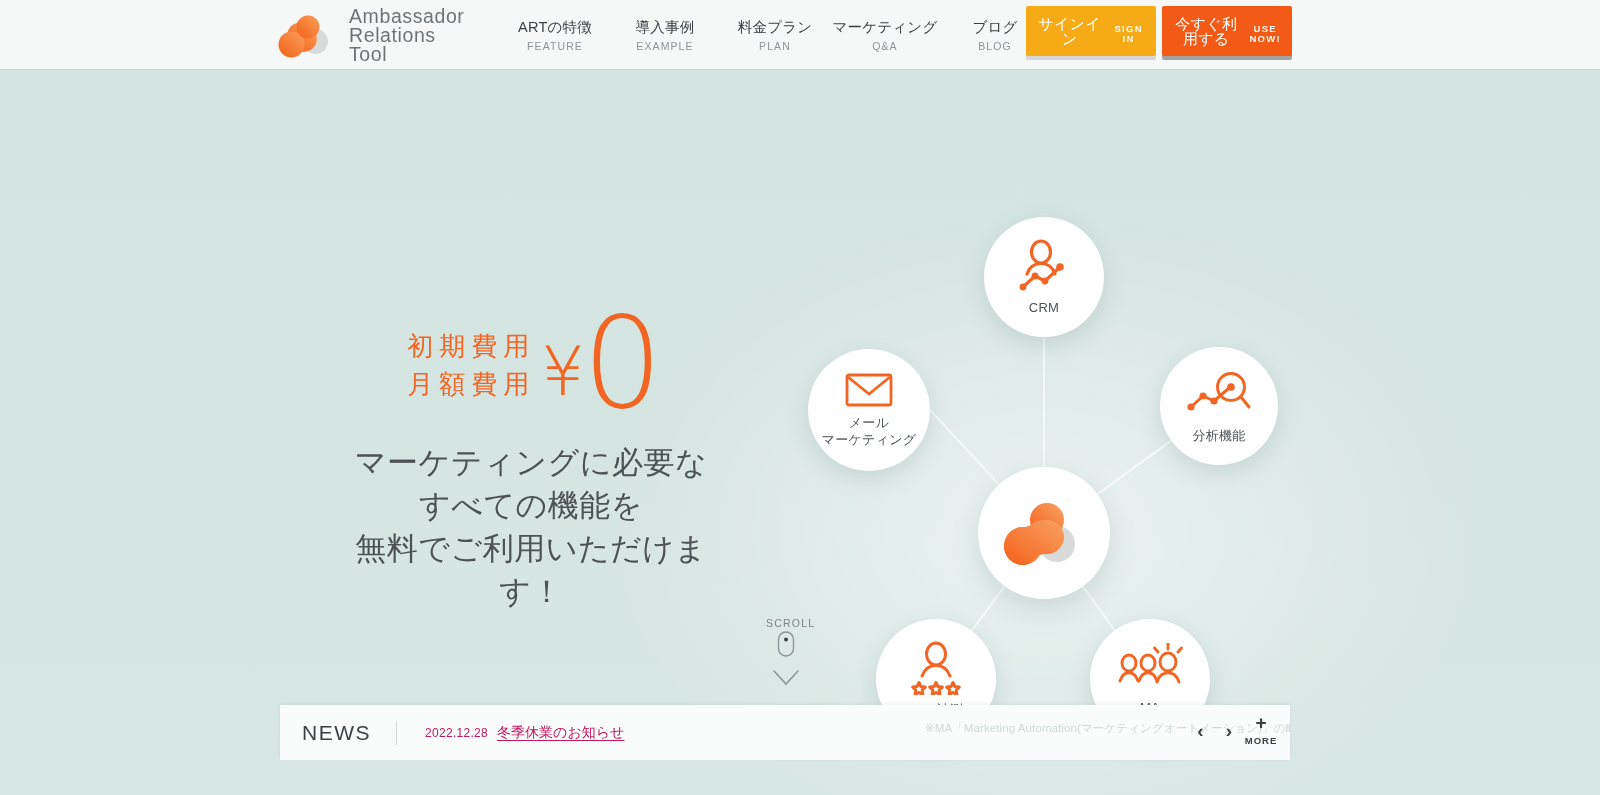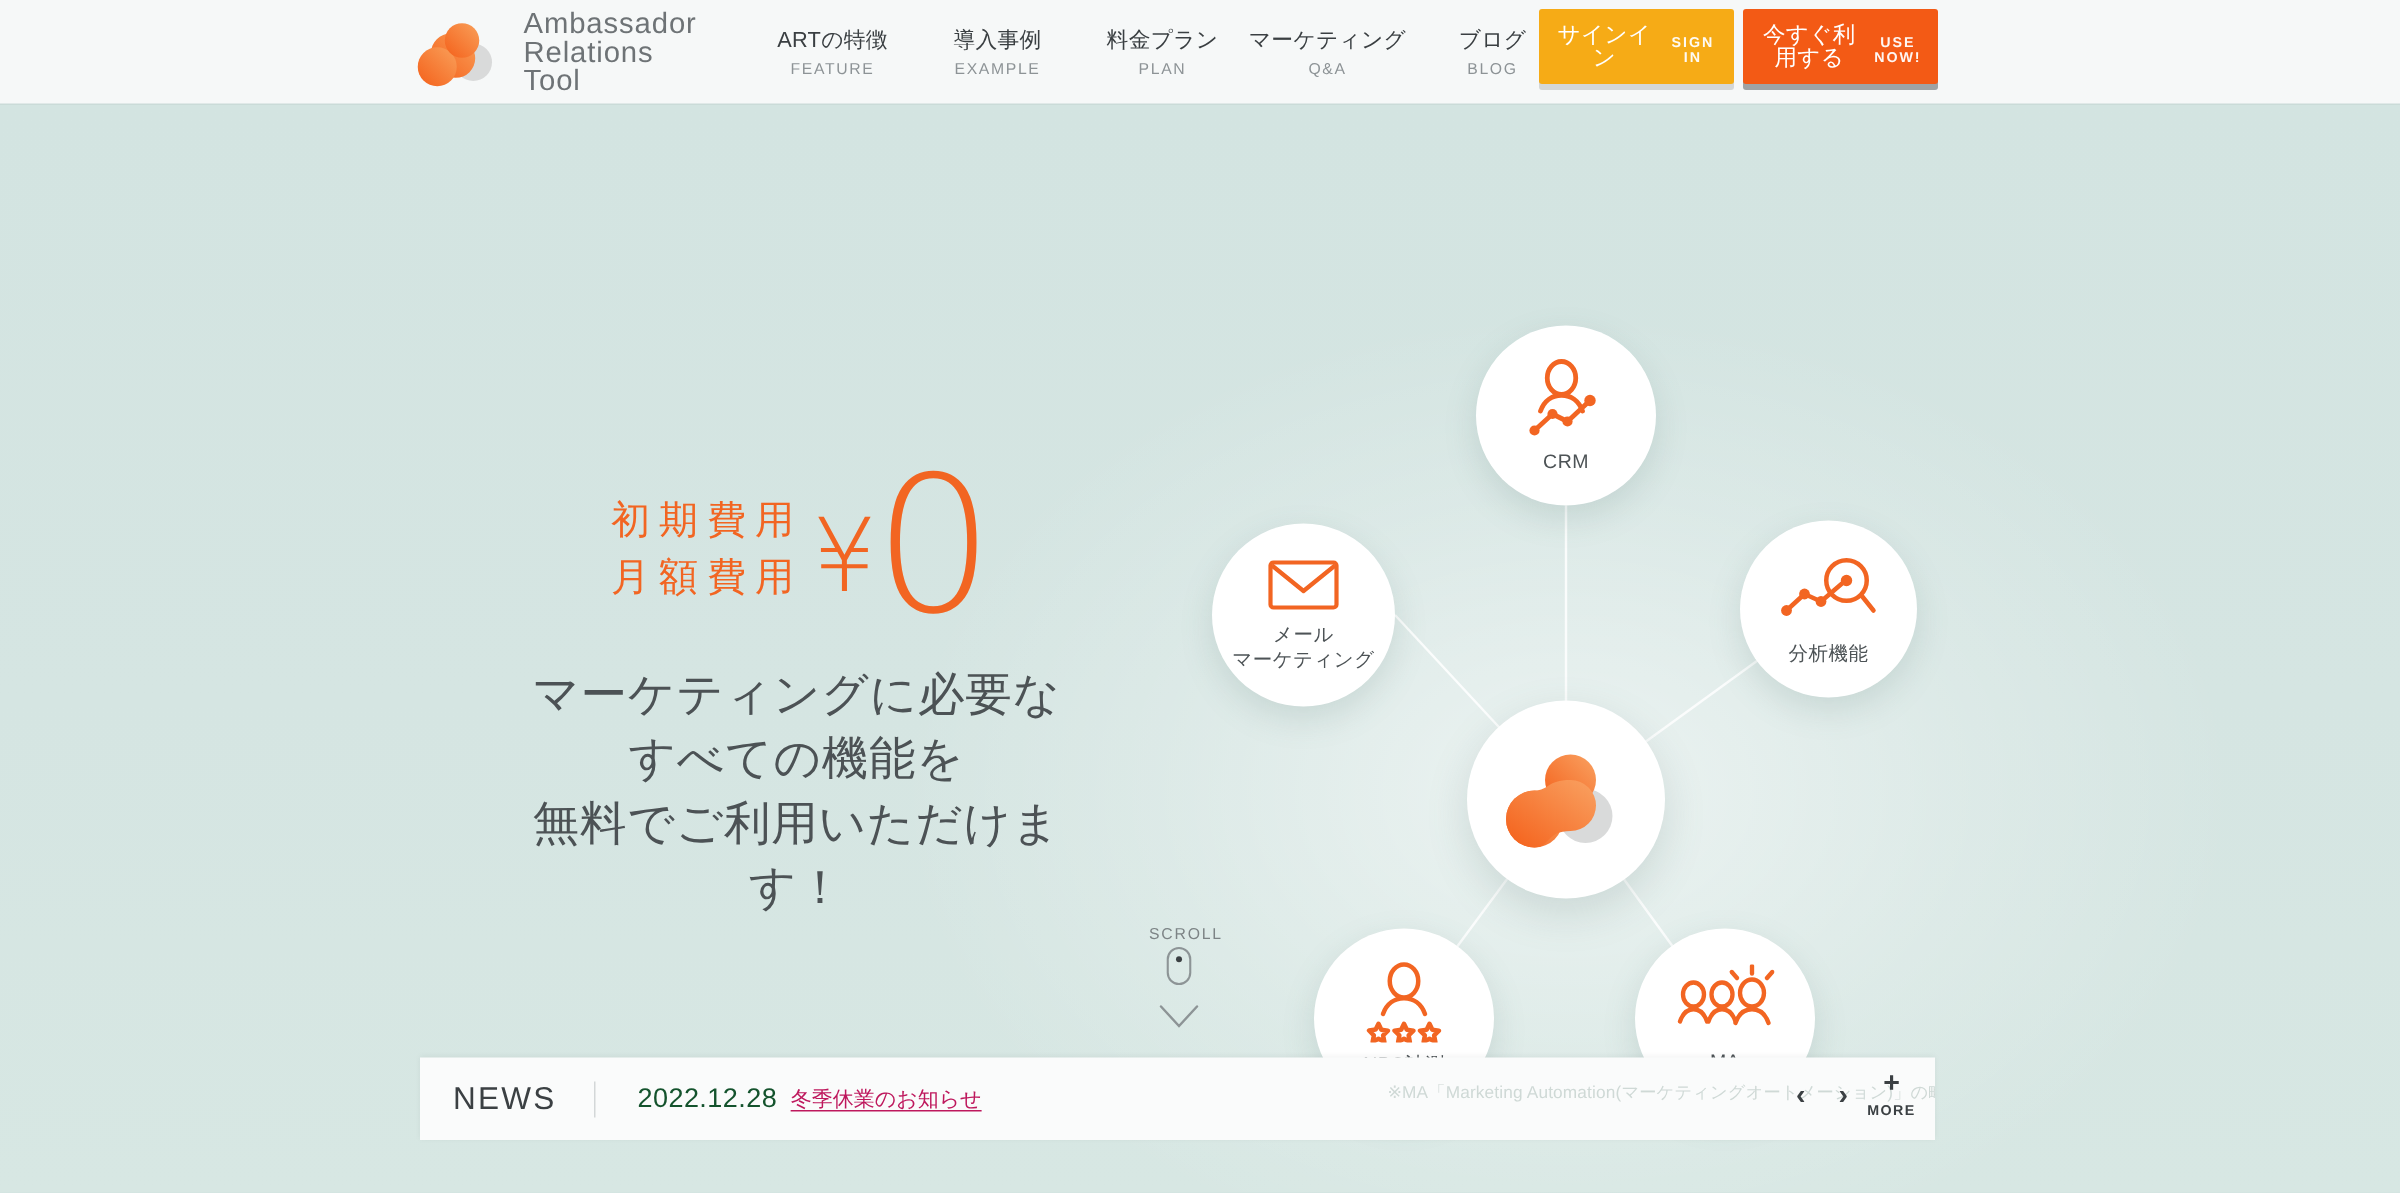--- a/index.html
+++ b/index.html
@@ -113,21 +113,21 @@
   .newsbar{
     position:absolute;left:280px;top:705px;width:1010px;height:55px;
     background:#fafbfb;z-index:30;
     box-shadow:0 -1px 4px rgba(0,0,0,0.05);
     display:flex;align-items:center;
   }
   .news-label{
     font-size:21px;color:#3b4043;letter-spacing:1.5px;margin-left:22px;width:78px;
   }
   .news-divider{width:1px;height:24px;background:#d3d7d8;margin:0 28px 0 16px;}
-  .news-date{font-size:18px;color:#14532d;letter-spacing:.3px;}
+  .news-date{font-size:12px;color:#be185d;letter-spacing:.3px;}
   .news-title{
     font-size:14px;color:#be185d;margin-left:9px;
     text-decoration:underline;text-underline-offset:3px;cursor:pointer;
   }
   .news-note{
     position:absolute;left:645px;top:16px;width:365px;
     font-size:11.5px;color:#cfd9d6;white-space:nowrap;overflow:hidden;
     letter-spacing:.1px;
   }
   .news-arrows{

